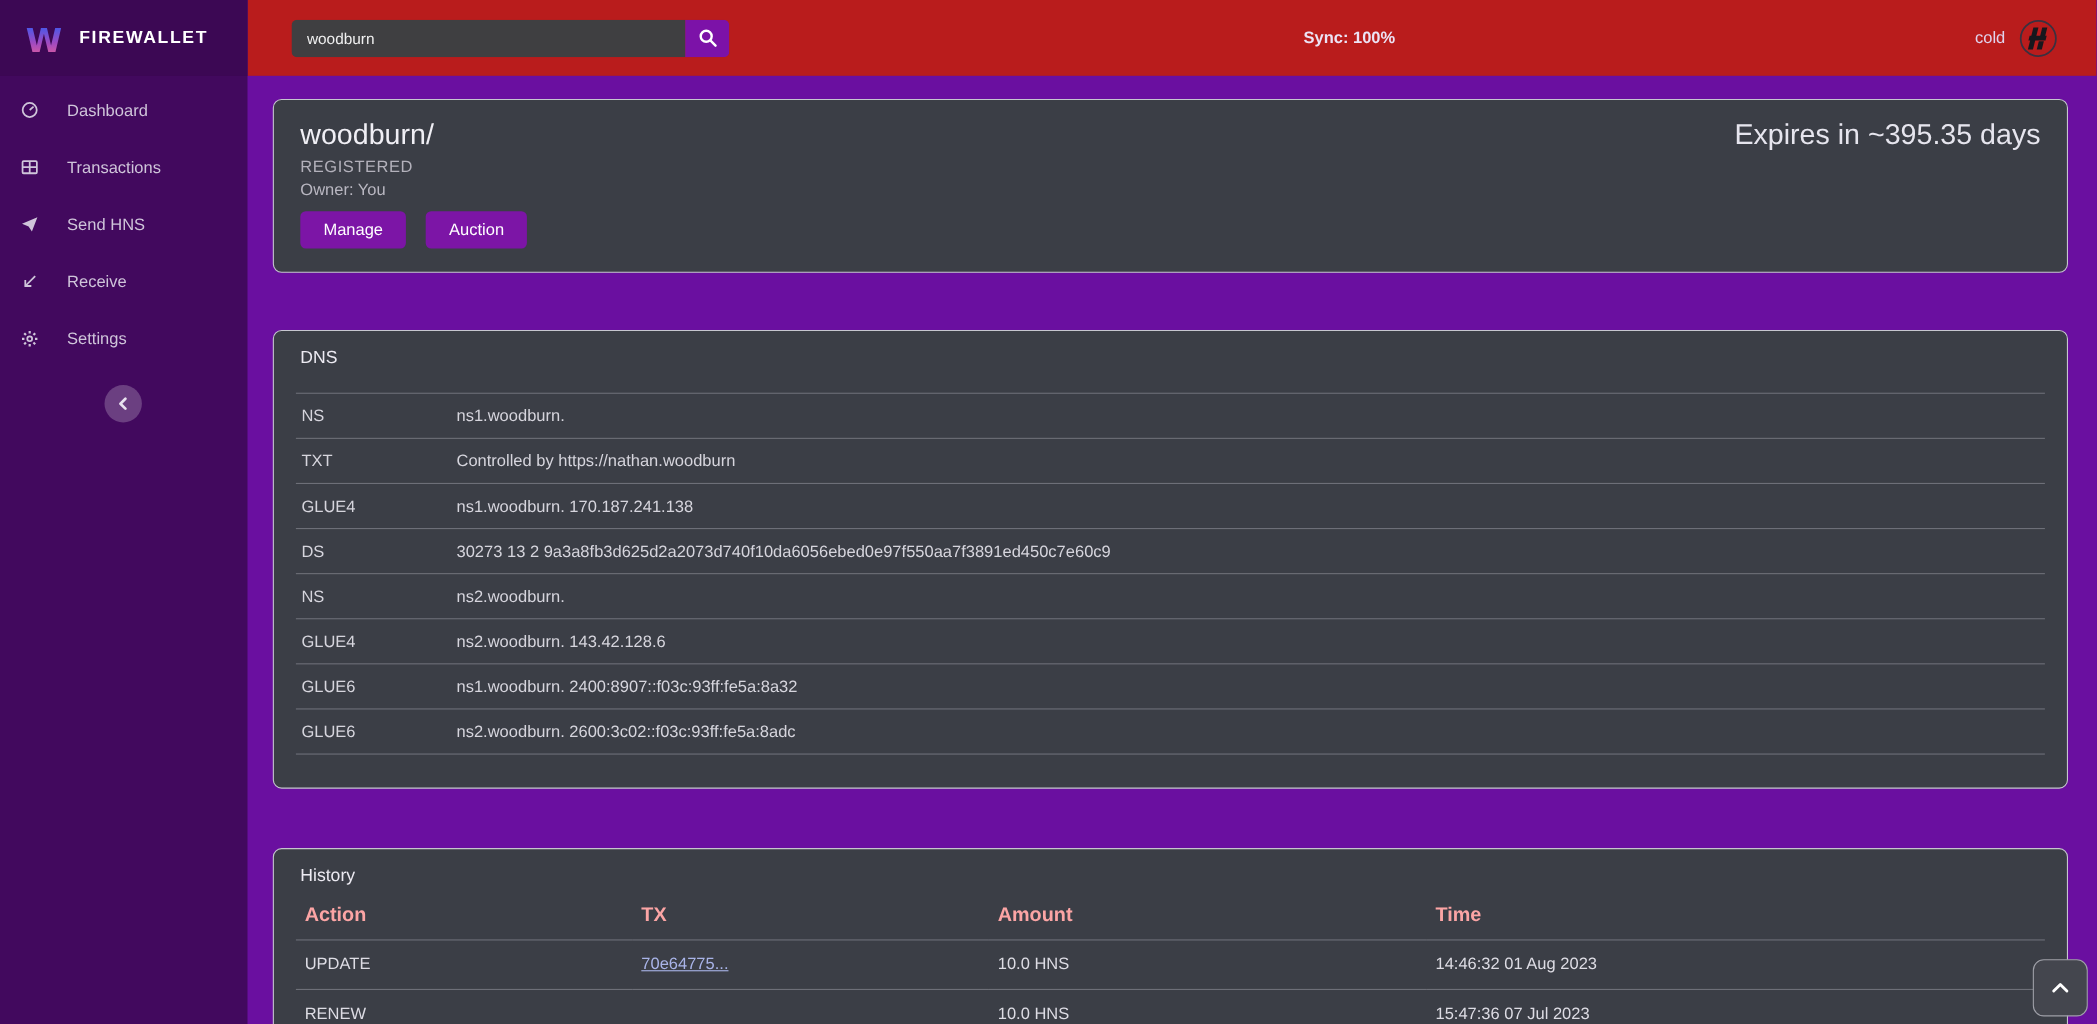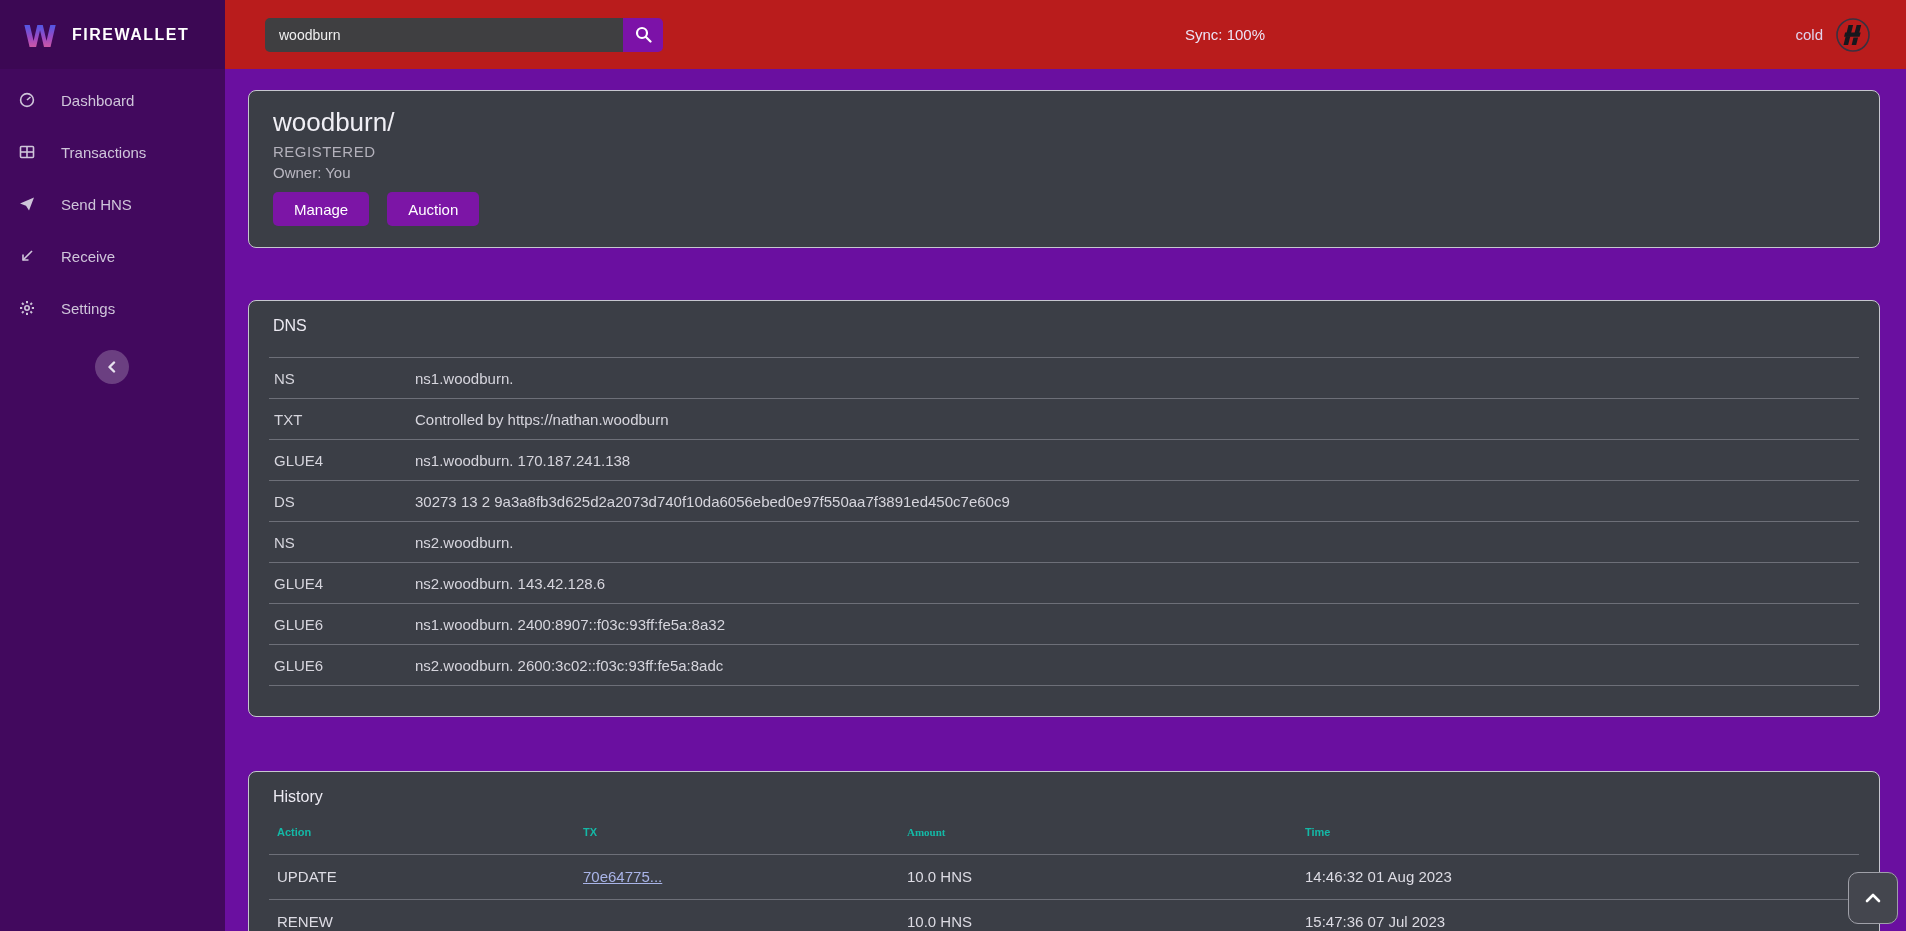--- a/index.html
+++ b/index.html
@@ -47,21 +47,21 @@
   .search-input {
     flex:1; background:#3f3f41; border:none; outline:none; color:#f0f0f0;
     font-size:14px; padding:0 14px; font-family:"Liberation Sans", sans-serif;
   }
   .search-btn {
     width:40px; background:#7c12a8; border:none; cursor:pointer;
     display:flex; align-items:center; justify-content:center;
   }
   .sync-label {
     position:absolute; left:960px; top:0; height:69px;
-    display:flex; align-items:center; color:#ece3f5; font-size:15px;
+    display:flex; align-items:center; color:#ece3f5; font-size:15px;font-weight:bold;
   }
   .wallet-group {
     position:absolute; right:35px; top:0; height:69px;
     display:flex; align-items:center; gap:12px;
   }
   .wallet-name { color:#e0d3ec; font-size:15px; }
   .hns-logo { width:36px; height:36px; cursor:pointer; }
 
   
   .content {
@@ -95,28 +95,28 @@
     height:41px; font-size:15px; color:#d6d5dd;
     border-top:1px solid rgba(170,170,182,0.45); padding-left:5px;
   }
   .dns-table tr:last-child td { border-bottom:1px solid rgba(170,170,182,0.45); }
   .dns-key { width:141px; }
 
   
   .history-card { padding:16px 20px 30px 20px; min-height:420px; }
   .hist-table { width:100%; border-collapse:collapse; margin-top:4px; }
   .hist-table th {
-    height:44px; text-align:left; font-size:11px; color:#14b8a6;
+    height:44px; text-align:left; font-size:18px; color:#fca5a5;
     font-weight:bold; padding-left:8px;
   }
   .hist-table td {
     height:45px; font-size:15px; color:#dddce4; padding-left:8px;
     border-top:1px solid rgba(170,170,182,0.45);
   }
-  .col-action { width:306px; } .col-tx { width:324px; } .col-amount { width:398px;font-family:Liberation Serif, serif; }
+  .col-action { width:306px; } .col-tx { width:324px; } .col-amount { width:398px; }
   .tx-link { color:#a9b4e8; text-decoration:underline; cursor:pointer; }
 
   
   .scroll-top {
     position:absolute; left:1848px; top:872px; width:50px; height:52px;
     background:#44464e; border:1px solid #9fa0a8; border-radius:10px;
     display:flex; align-items:center; justify-content:center; cursor:pointer;
     z-index:10;
   }
 </style>
@@ -234,20 +234,21 @@
       </svg>
     </span>
   </div>
 </header>
 
 <main class="content">
 
   <section class="card name-card">
     <div class="name-title-row">
       <h1 class="name-title">woodburn/</h1>
+      <div class="expires">Expires in ~395.35 days</div>
     </div>
     <div class="name-status">REGISTERED</div>
     <div class="name-owner">Owner: You</div>
     <div class="btn-row">
       <button class="btn">Manage</button>
       <button class="btn">Auction</button>
     </div>
   </section>
 
   <section class="card dns-card">

